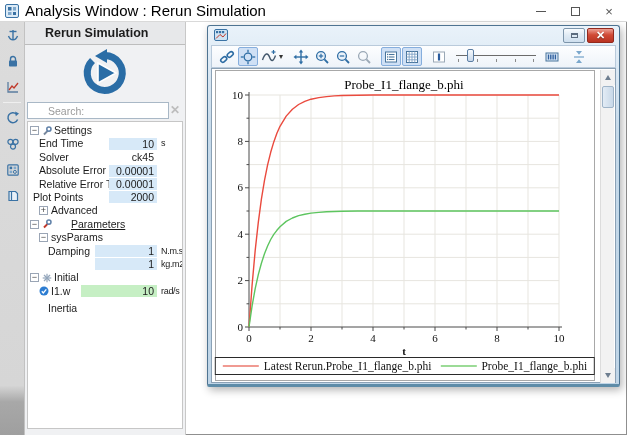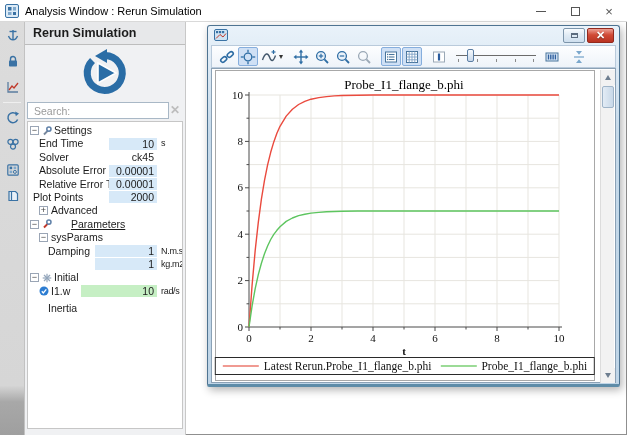--- a/index.html
+++ b/index.html
@@ -6,44 +6,44 @@
   html,body { width:627px; height:435px; overflow:hidden; }
   body { font-family:"Liberation Sans", sans-serif; background:#fff; }
   #root { position:relative; width:627px; height:435px; background:#ffffff;
           box-shadow: inset 0 0 0 1px #8f8f8f; }
 
   
   .titlebar { position:absolute; left:0; top:0; width:627px; height:22px;
               background:#ffffff; border-bottom:1px solid #d9d9d9; }
   .app-icon { position:absolute; left:5px; top:4px; width:14px; height:14px; }
   .app-title { position:absolute; left:25px; top:0; height:16px; line-height:22px;
-               font-size:11px; color:#000; }
+               font-size:15px; color:#000; }
   .win-btns { position:absolute; right:1px; top:0; height:22px; display:flex; }
   .win-btn { width:34px; height:22px; display:flex; align-items:center; justify-content:center;
              color:#555; font-size:13px; cursor:default; }
   .wb-min-glyph { width:10px; height:0; border-top:1px solid #555; display:block; }
   .wb-max-glyph { width:9px; height:9px; border:1px solid #555; display:block; }
 
   
   .sidebar { position:absolute; left:0; top:22px; width:25px; height:413px;
              background:linear-gradient(#dcdcdc, #d6d6d6 88%, #a8a8a8 92%, #9f9f9f);
              border-right:1px solid #c2c2c2; }
   .side-tool { width:25px; height:26px; display:flex; align-items:center; justify-content:center; }
   .side-sep { height:1px; margin:2px 3px; background:#c0c0c0; border-bottom:1px solid #efefef; }
 
   
   .panel { position:absolute; left:25px; top:22px; width:161px; height:413px;
            background:#f0f1f3; border-right:1px solid #c8c8c8; }
   .panel-header { position:absolute; left:0; top:0; width:100%; height:23px;
                   background:#e7e8ea; border-bottom:1px solid #bdbdbd; }
-  .panel-title { font-size:12.5px; font-weight:bold; color:#1c1c1c; line-height:23px; padding-left:8px; }
+  .panel-title { font-size:12.5px; font-weight:bold; color:#1c1c1c; line-height:23px; padding-left:20px; }
   .rerun-btn { position:absolute; left:54px; top:25px; width:52px; height:52px; cursor:pointer; }
   .search-row { position:absolute; left:2px; top:80px; width:157px; height:18px; }
   .search-input { position:absolute; left:0; top:0; width:142px; height:17px;
-                  border:1px solid #a9b8c6; background:#fff; font-size:10.5px; padding:0 6px;
+                  border:1px solid #a9b8c6; background:#fff; font-size:10.5px; padding:0 20px;
                   color:#333; font-family:"Liberation Sans",sans-serif; }
   .search-input::placeholder { color:#9a9a9a; }
   .search-clear { position:absolute; right:2px; top:1px; width:14px; height:14px; color:#bdbdbd;
                   font-weight:bold; font-size:12px; line-height:14px; text-align:center; cursor:pointer; }
 
   
   .tree { position:absolute; left:2px; top:99px; width:156px; height:308px;
           background:#fff; border:1px solid #c6c6c6; overflow:hidden; padding-top:2px; }
   .trow { position:relative; height:13.4px; font-size:10.5px; color:#1b1b1b; }
   .exp { position:absolute; top:2px; width:9px; height:9px; border:1px solid #9aa5b5; background:#fff;

